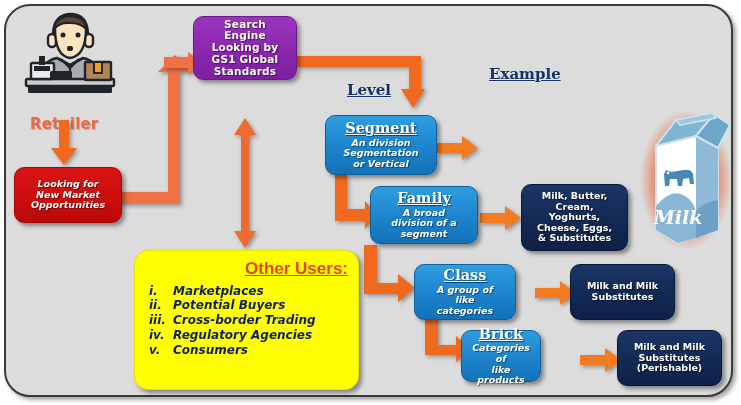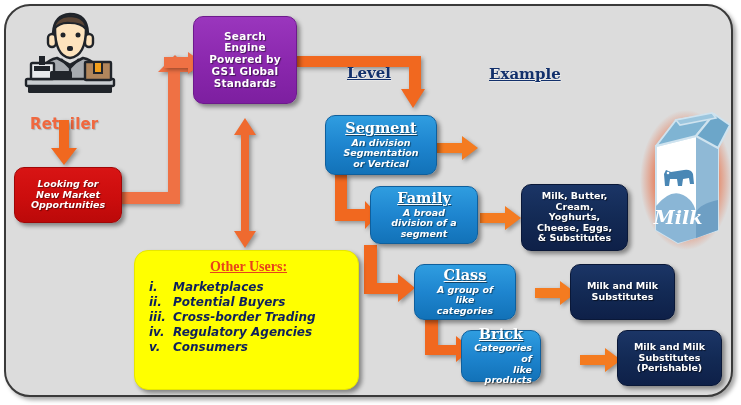--- a/index.html
+++ b/index.html
@@ -33,36 +33,35 @@
     border:1px solid #a00707;
     font-style:italic;font-weight:bold;font-size:9.5px;
     text-shadow:1px 1px 1px rgba(0,0,0,.45);
   }
   
   .yellow{
     background:#ffff00;border:1px solid #e6e600;border-radius:14px;
     color:#0d1f5c;align-items:flex-start;justify-content:flex-start;
     padding:8px 10px 8px 14px;
   }
-  .yellow .yt{width:100%;text-align:center;color:#e8431a;font-weight:bold;
-    font-size:14px;text-decoration:underline;font-family:Liberation Serif, serif;
+  .yellow .yt{width:100%;text-align:right;color:#e8431a;font-weight:bold;
+    font-size:17px;text-decoration:underline;font-family:Liberation Sans, sans-serif;
     margin-bottom:5px;}
   .yellow ol{list-style:none;margin:0;padding:0;font-style:italic;font-weight:bold;
     font-size:12px;color:#0d1f5c;text-align:left;}
   .yellow li{display:flex;margin:1.5px 0;}
   .yellow li .rn{width:24px;flex:0 0 24px;}
 
   
   .blue{
     background:linear-gradient(180deg,#2f9de0 0%,#1e85cf 50%,#1272b8 100%);
     border:1px solid #0f5f9c;
     font-style:italic;font-weight:bold;font-size:9.5px;
     text-shadow:1px 1px 1px rgba(0,0,0,.45);
     padding:2px 8px;
-    text-align:right;
   }
   .blue .ttl{font-style:normal;font-weight:bold;font-size:14.5px;
     text-decoration:underline;font-family:"DejaVu Serif",serif;
     margin-bottom:1px;text-shadow:1px 1px 1px rgba(0,0,0,.5);}
 
   
   .navy{
     background:linear-gradient(180deg,#1b3566 0%,#132a55 50%,#0e2048 100%);
     border:1px solid #0a1838;
     font-weight:bold;font-size:9.5px;
@@ -203,24 +202,24 @@
       <path d="M0 7 H25 V0 L41 12 L25 24 V17 H0 Z" fill="#f47b20"></path>
     </svg>
   </div>
 
   <div class="node red" style="left:14px;top:167px;width:108px;height:56px;">
     <span>Looking for</span>
     <span>New Market</span>
     <span>Opportunities</span>
   </div>
 
-  <div class="node purple" style="left:193px;top:16px;width:104px;height:88px;">
+  <div class="node purple" style="left:193px;top:16px;width:104px;height:64px;">
     <span>Search</span>
     <span>Engine</span>
-    <span>Powered by</span>
+    <span>Looking by</span>
     <span>GS1 Global</span>
     <span>Standards</span>
   </div>
 
   <div class="node yellow" style="left:134px;top:250px;width:225px;height:140px;">
     <div class="yt">Other Users:</div>
     <ol>
       <li>
           <span class="rn">i.</span>
           <span>Marketplaces</span>
@@ -237,21 +236,21 @@
           <span class="rn">iv.</span>
           <span>Regulatory Agencies</span>
         </li>
       <li>
           <span class="rn">v.</span>
           <span>Consumers</span>
         </li>
     </ol>
   </div>
 
-  <div class="colhdr" style="left:347px;top:64px;">Level</div>
+  <div class="colhdr" style="left:347px;top:81px;">Level</div>
   <div class="colhdr" style="left:489px;top:65px;">Example</div>
 
   <div class="node blue" style="left:325px;top:115px;width:112px;height:60px;">
     <div class="ttl">Segment</div>
     <span>An division</span>
     <span>Segmentation</span>
     <span>or Vertical</span>
   </div>
 
   <div class="node blue" style="left:370px;top:186px;width:108px;height:58px;">

